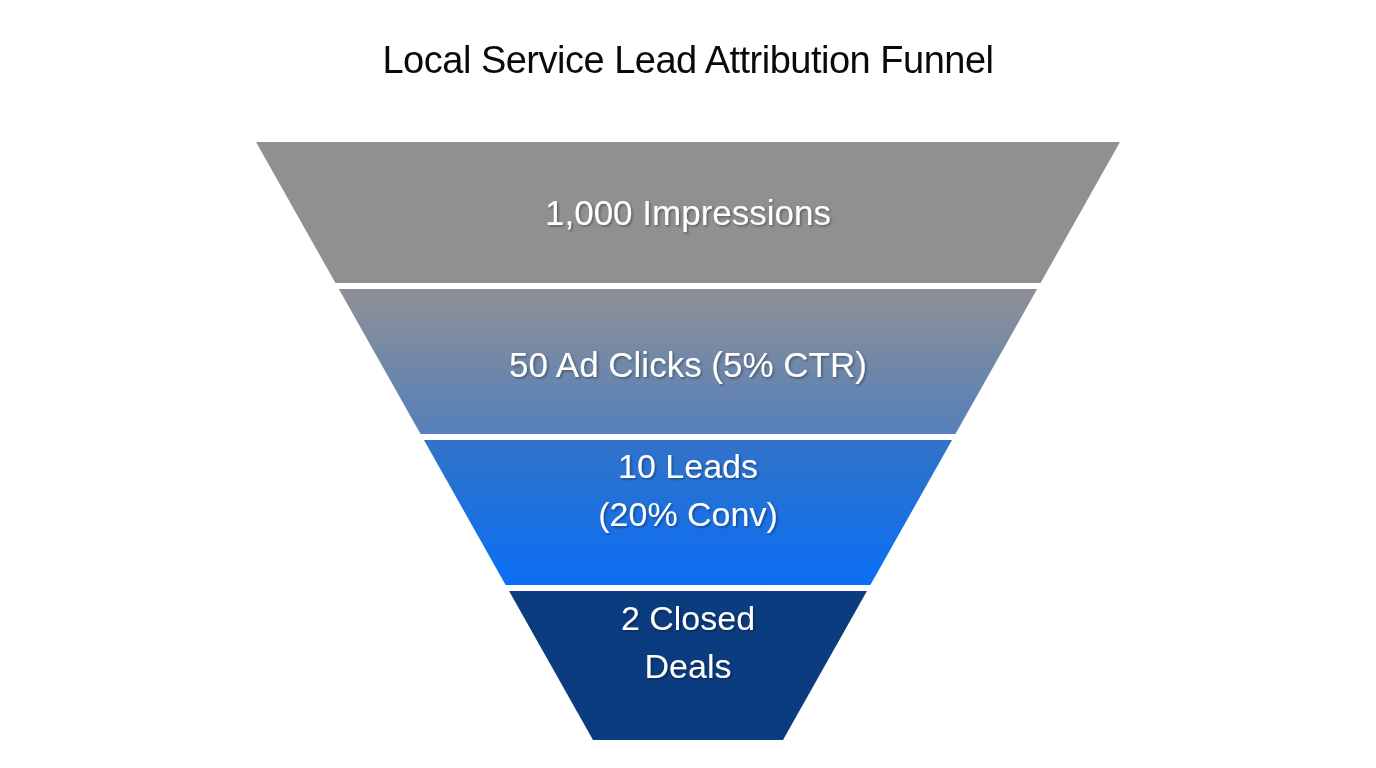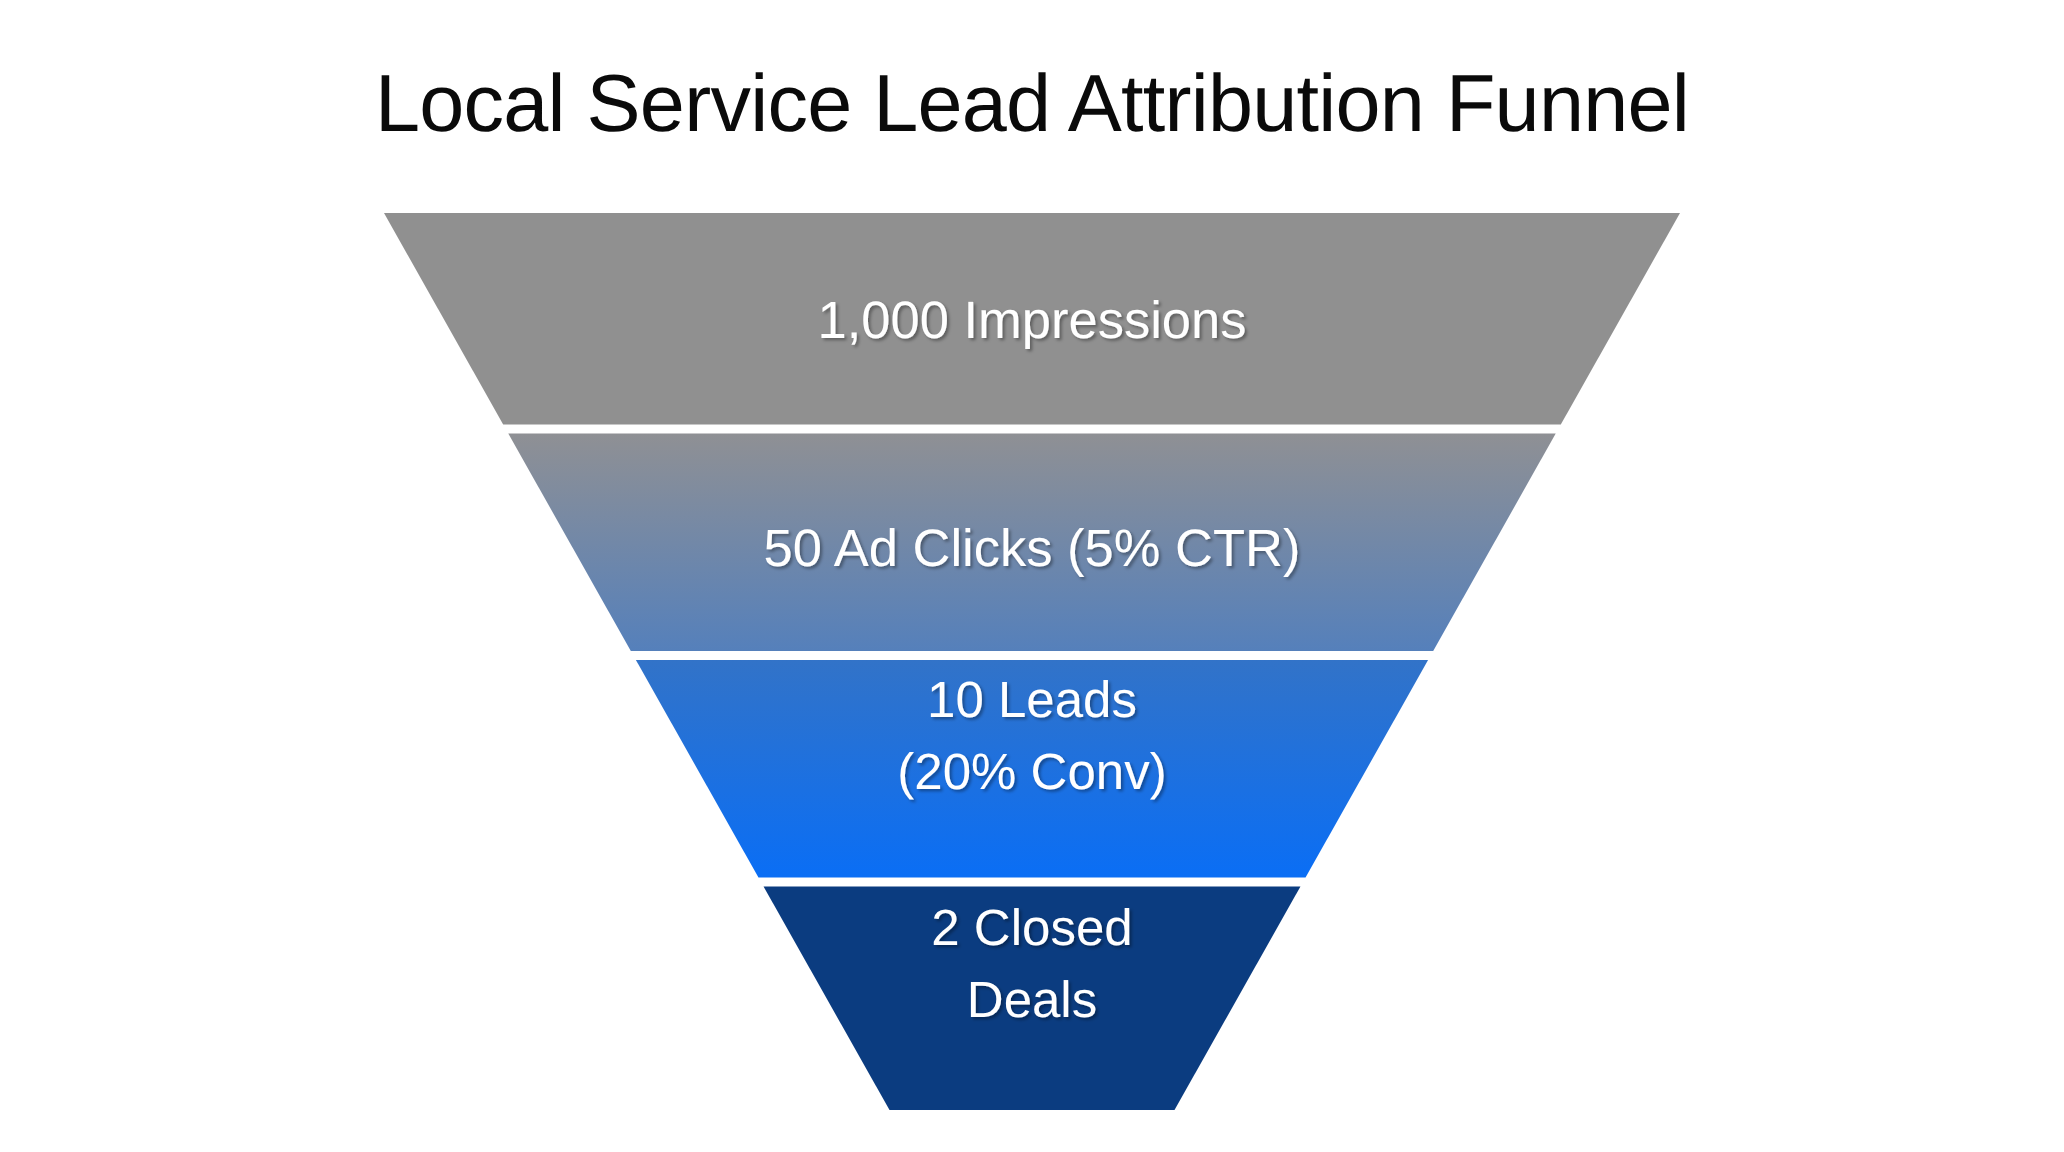--- a/index.html
+++ b/index.html
@@ -20,21 +20,21 @@
     width: 1376px;
     height: 768px;
     background: #ffffff;
   }
   .chart-title {
     position: absolute;
     top: 40px;
     left: 0;
     width: 1376px;
     text-align: center;
-    font-size: 54px;
+    font-size: 38px;
     font-weight: 400;
     line-height: 1.1;
     color: #0a0a0a;
     letter-spacing: -0.5px;
     white-space: nowrap;
   }
   .funnel-wrap {
     position: absolute;
     top: 0;
     left: 0;

